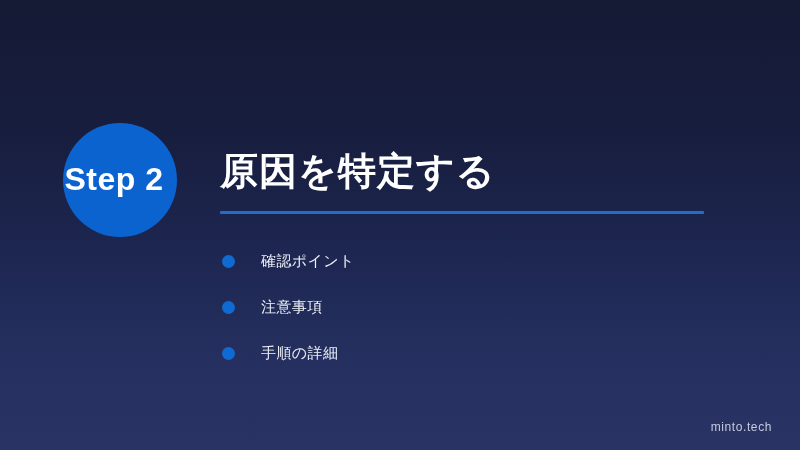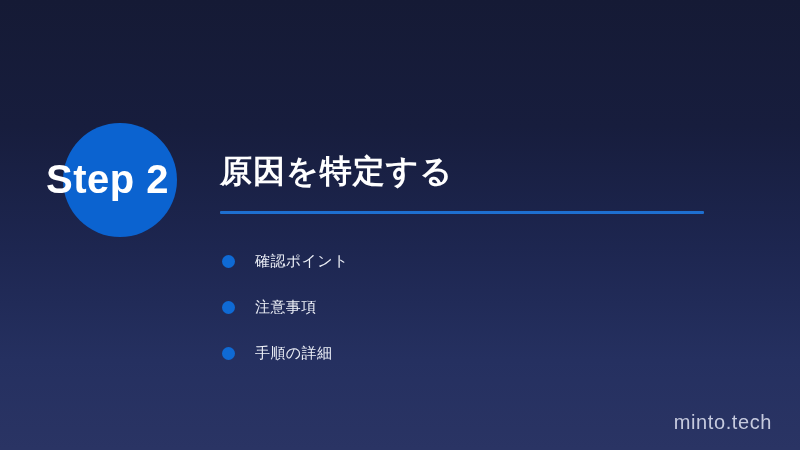--- a/index.html
+++ b/index.html
@@ -22,38 +22,39 @@
     position: absolute;
     left: 63px;
     top: 123px;
     width: 114px;
     height: 114px;
     border-radius: 50%;
     background: #0b63d0;
   }
   #step-label {
     position: absolute;
-    left: 46px;
+    left: 34px;
     top: 154px;
     width: 160px;
     height: 50px;
     line-height: 50px;
-    font-size: 40px;
+    font-size: 32px;
     font-weight: bold;
     color: #ffffff;
     letter-spacing: 0.5px;
     white-space: nowrap;
+    text-align: center;
   }
 
   
   #title {
     position: absolute;
     left: 220px;
     top: 147px;
-    font-size: 32px;
+    font-size: 38px;
     font-weight: bold;
     color: #ffffff;
     line-height: 48px;
     letter-spacing: 1px;
     white-space: nowrap;
   }
   #title-divider {
     position: absolute;
     left: 220px;
     top: 211px;
@@ -78,34 +79,34 @@
   }
   .bullet-dot {
     width: 13px;
     height: 13px;
     border-radius: 50%;
     background: #0f6ad4;
     flex: 0 0 auto;
     margin-left: 2px;
   }
   .bullet-text {
-    margin-left: 20px;
+    margin-left: 26px;
     font-size: 15px;
     color: #eef1f8;
     line-height: 20px;
     white-space: nowrap;
     letter-spacing: 0.4px;
   }
 
   
   #footer-brand {
     position: absolute;
     right: 28px;
     bottom: 16px;
-    font-size: 20px;
+    font-size: 12px;
     color: #c6cade;
     letter-spacing: 0.6px;
     white-space: nowrap;
   }
 </style>
 </head>
 <body>
 
 <div id="slide">
 

